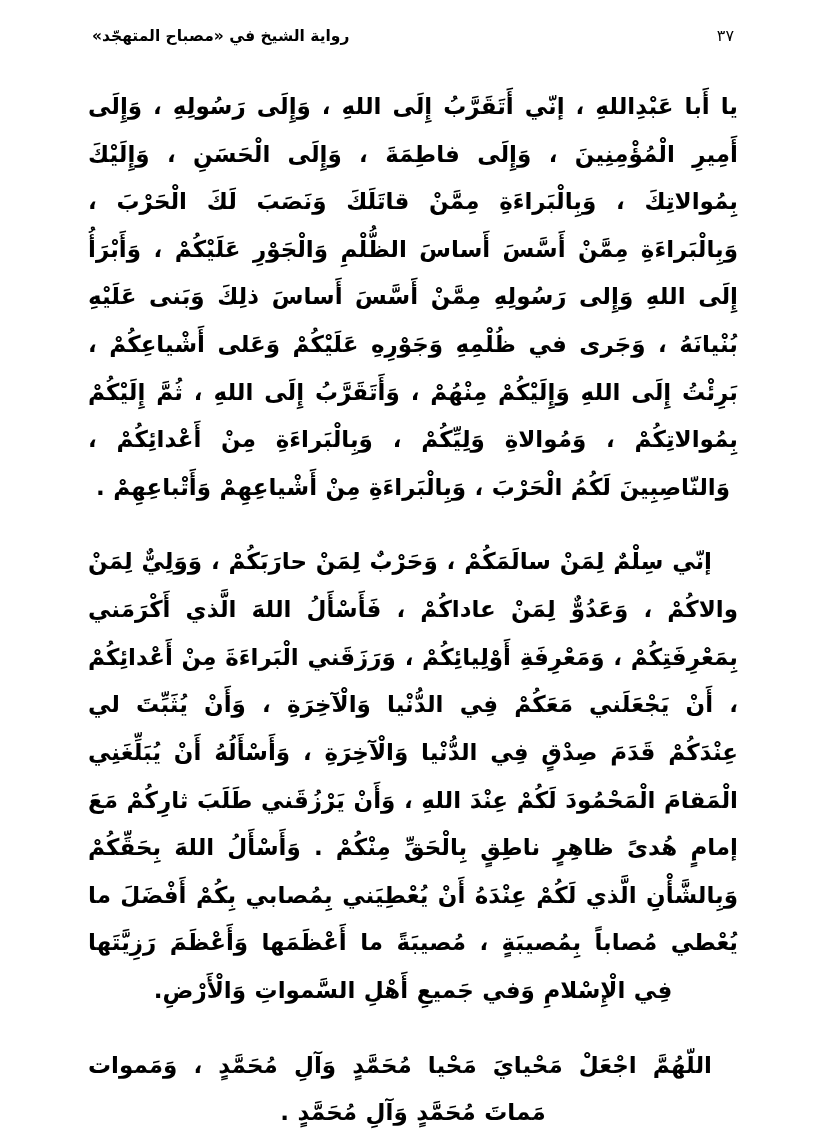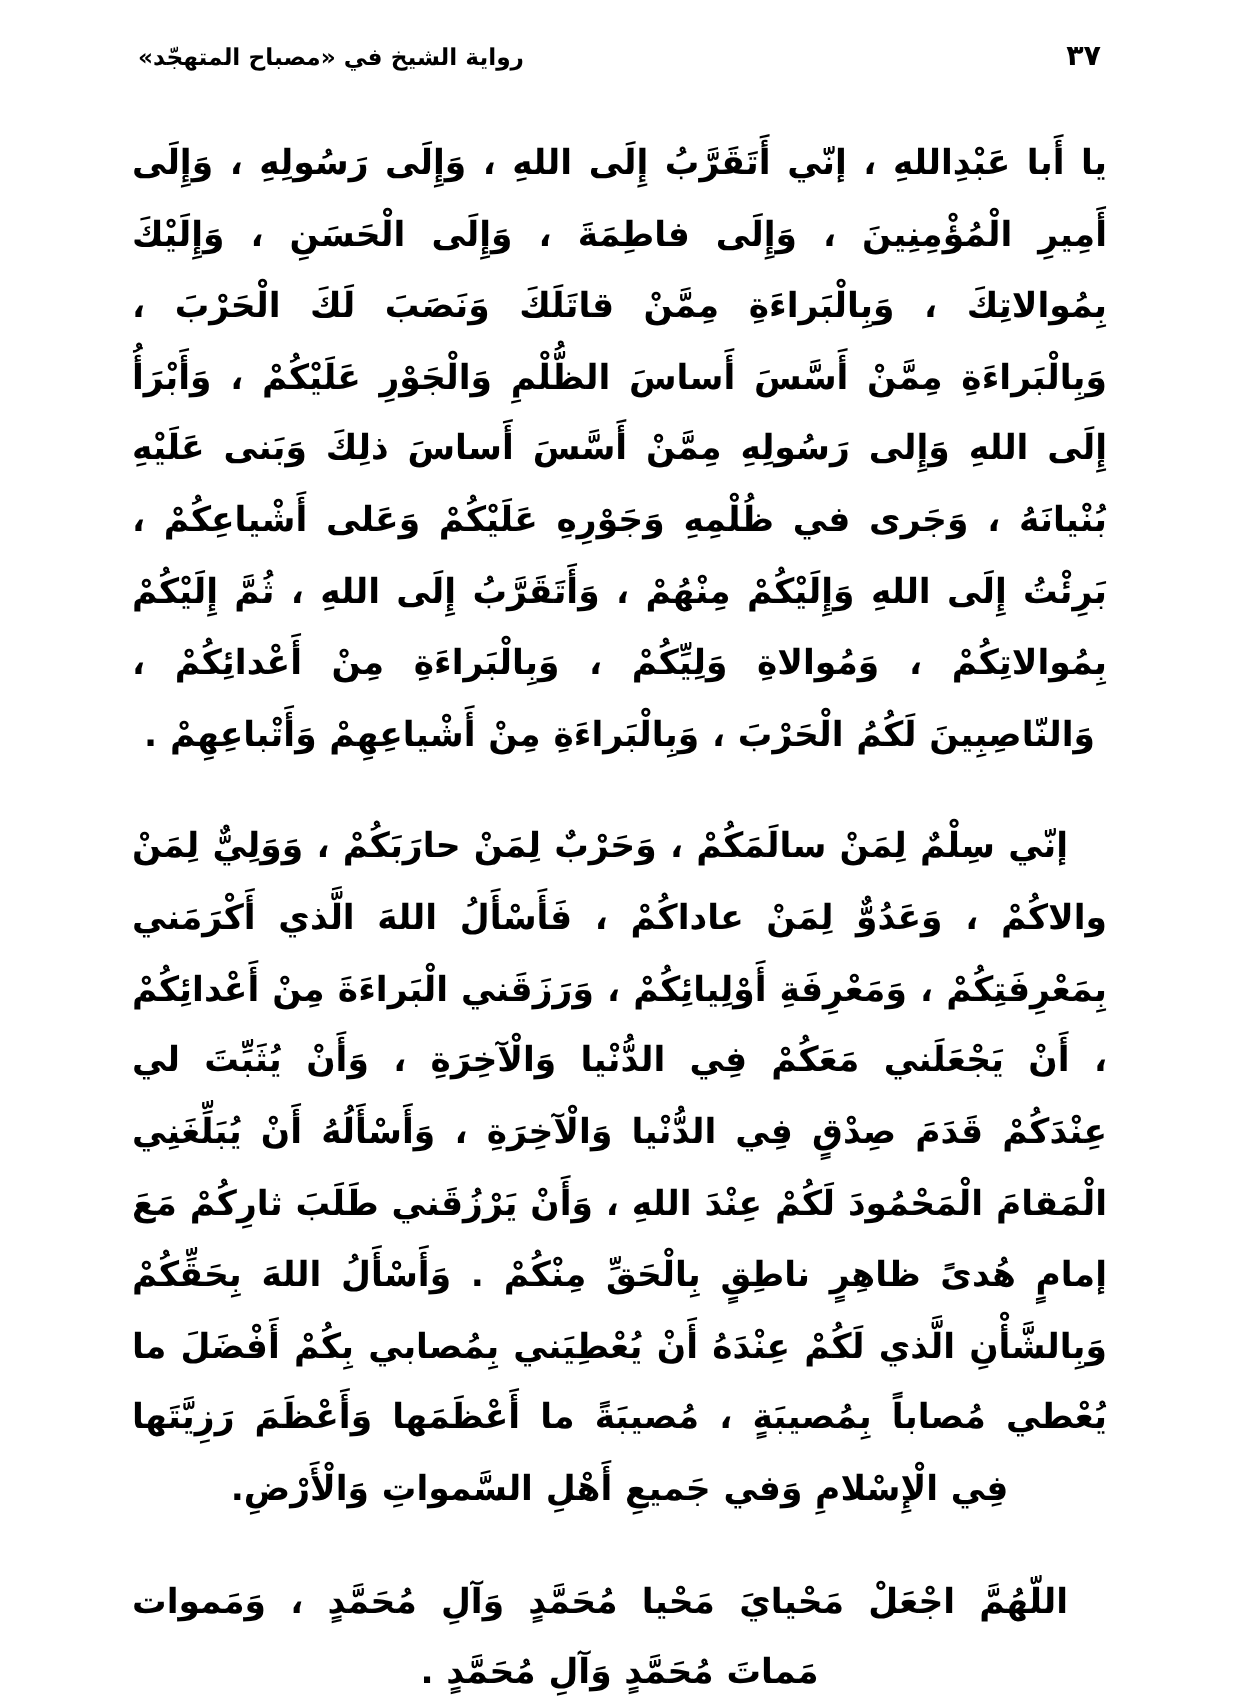--- a/index.html
+++ b/index.html
@@ -33,22 +33,22 @@
     letter-spacing: 0;
     margin-bottom: 38px;
     padding: 0 4px;
   }
   .header-title {
     font-size: 15.5px;
     font-weight: bold;
     white-space: nowrap;
   }
   .header-page {
-    font-size: 19px;
-    font-weight: bold;
+    font-size: 16px;
+    font-weight: normal;
     direction: rtl;
   }
   .body {
     direction: rtl;
     text-align: justify;
     text-align-last: center;
   }
   p.para {
     margin: 0 0 0 0;
     font-size: 23px;

